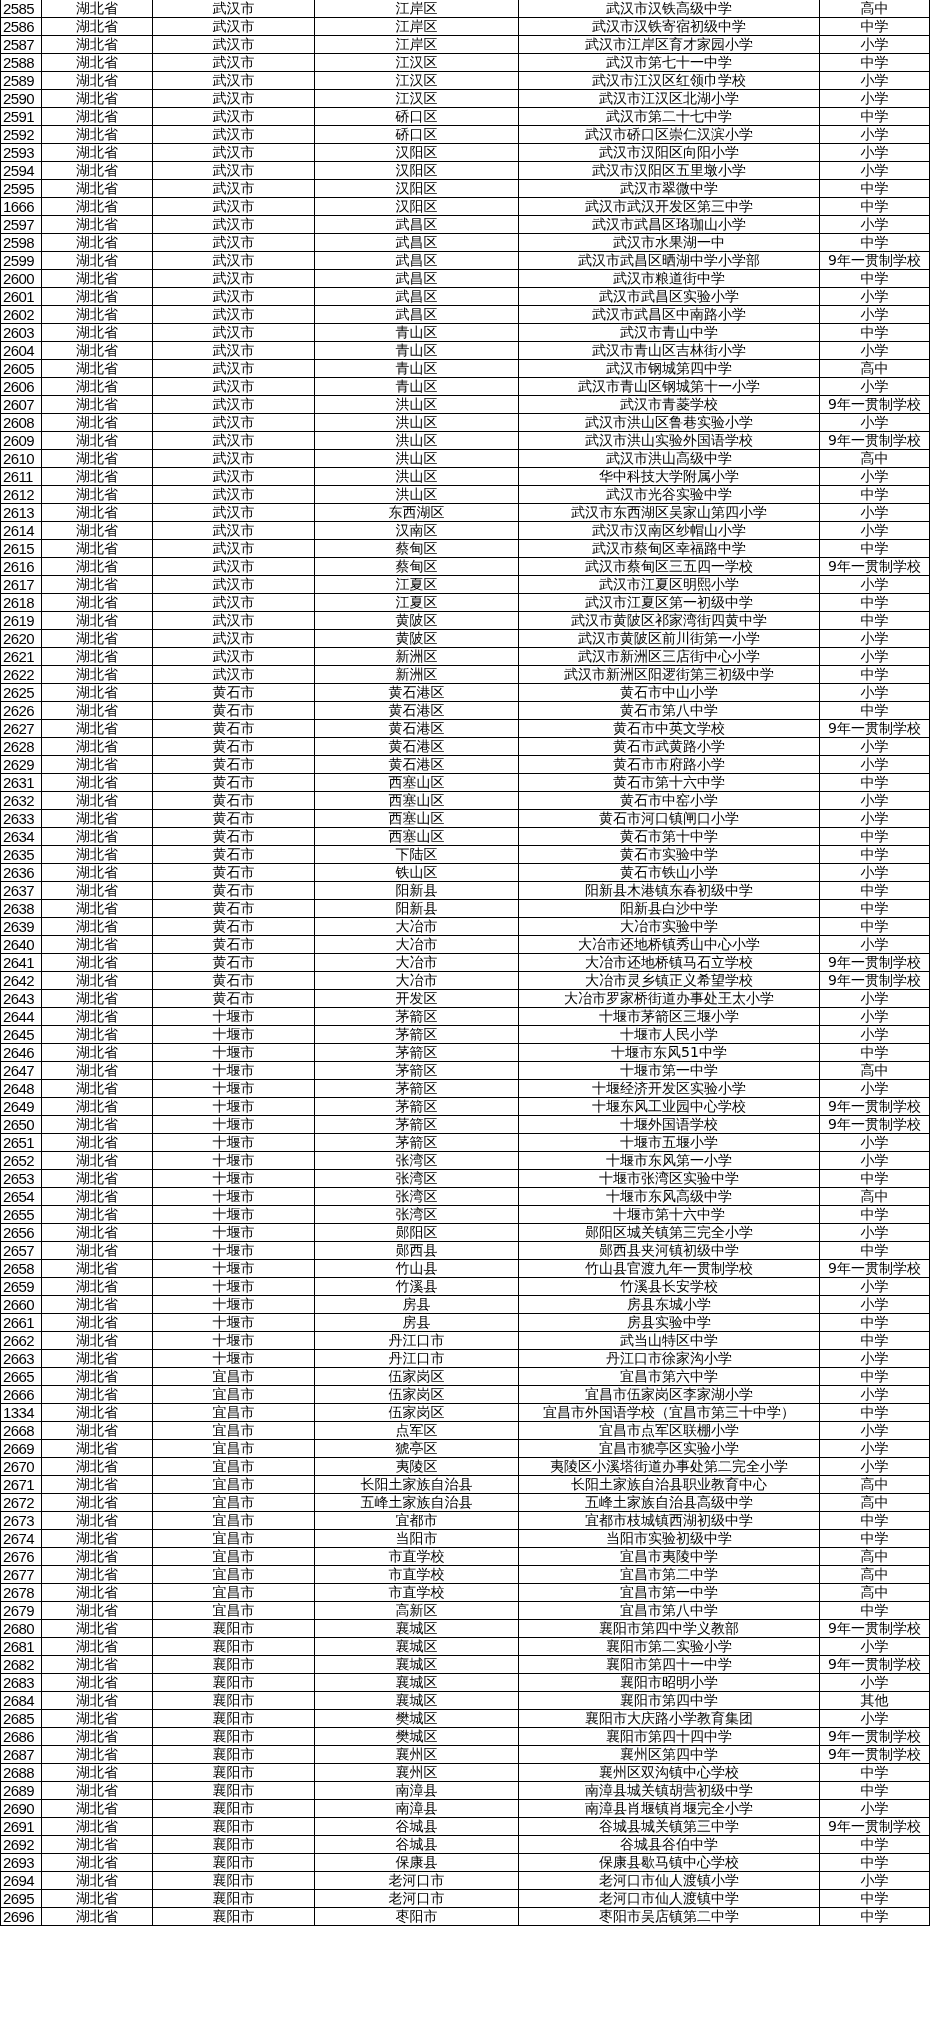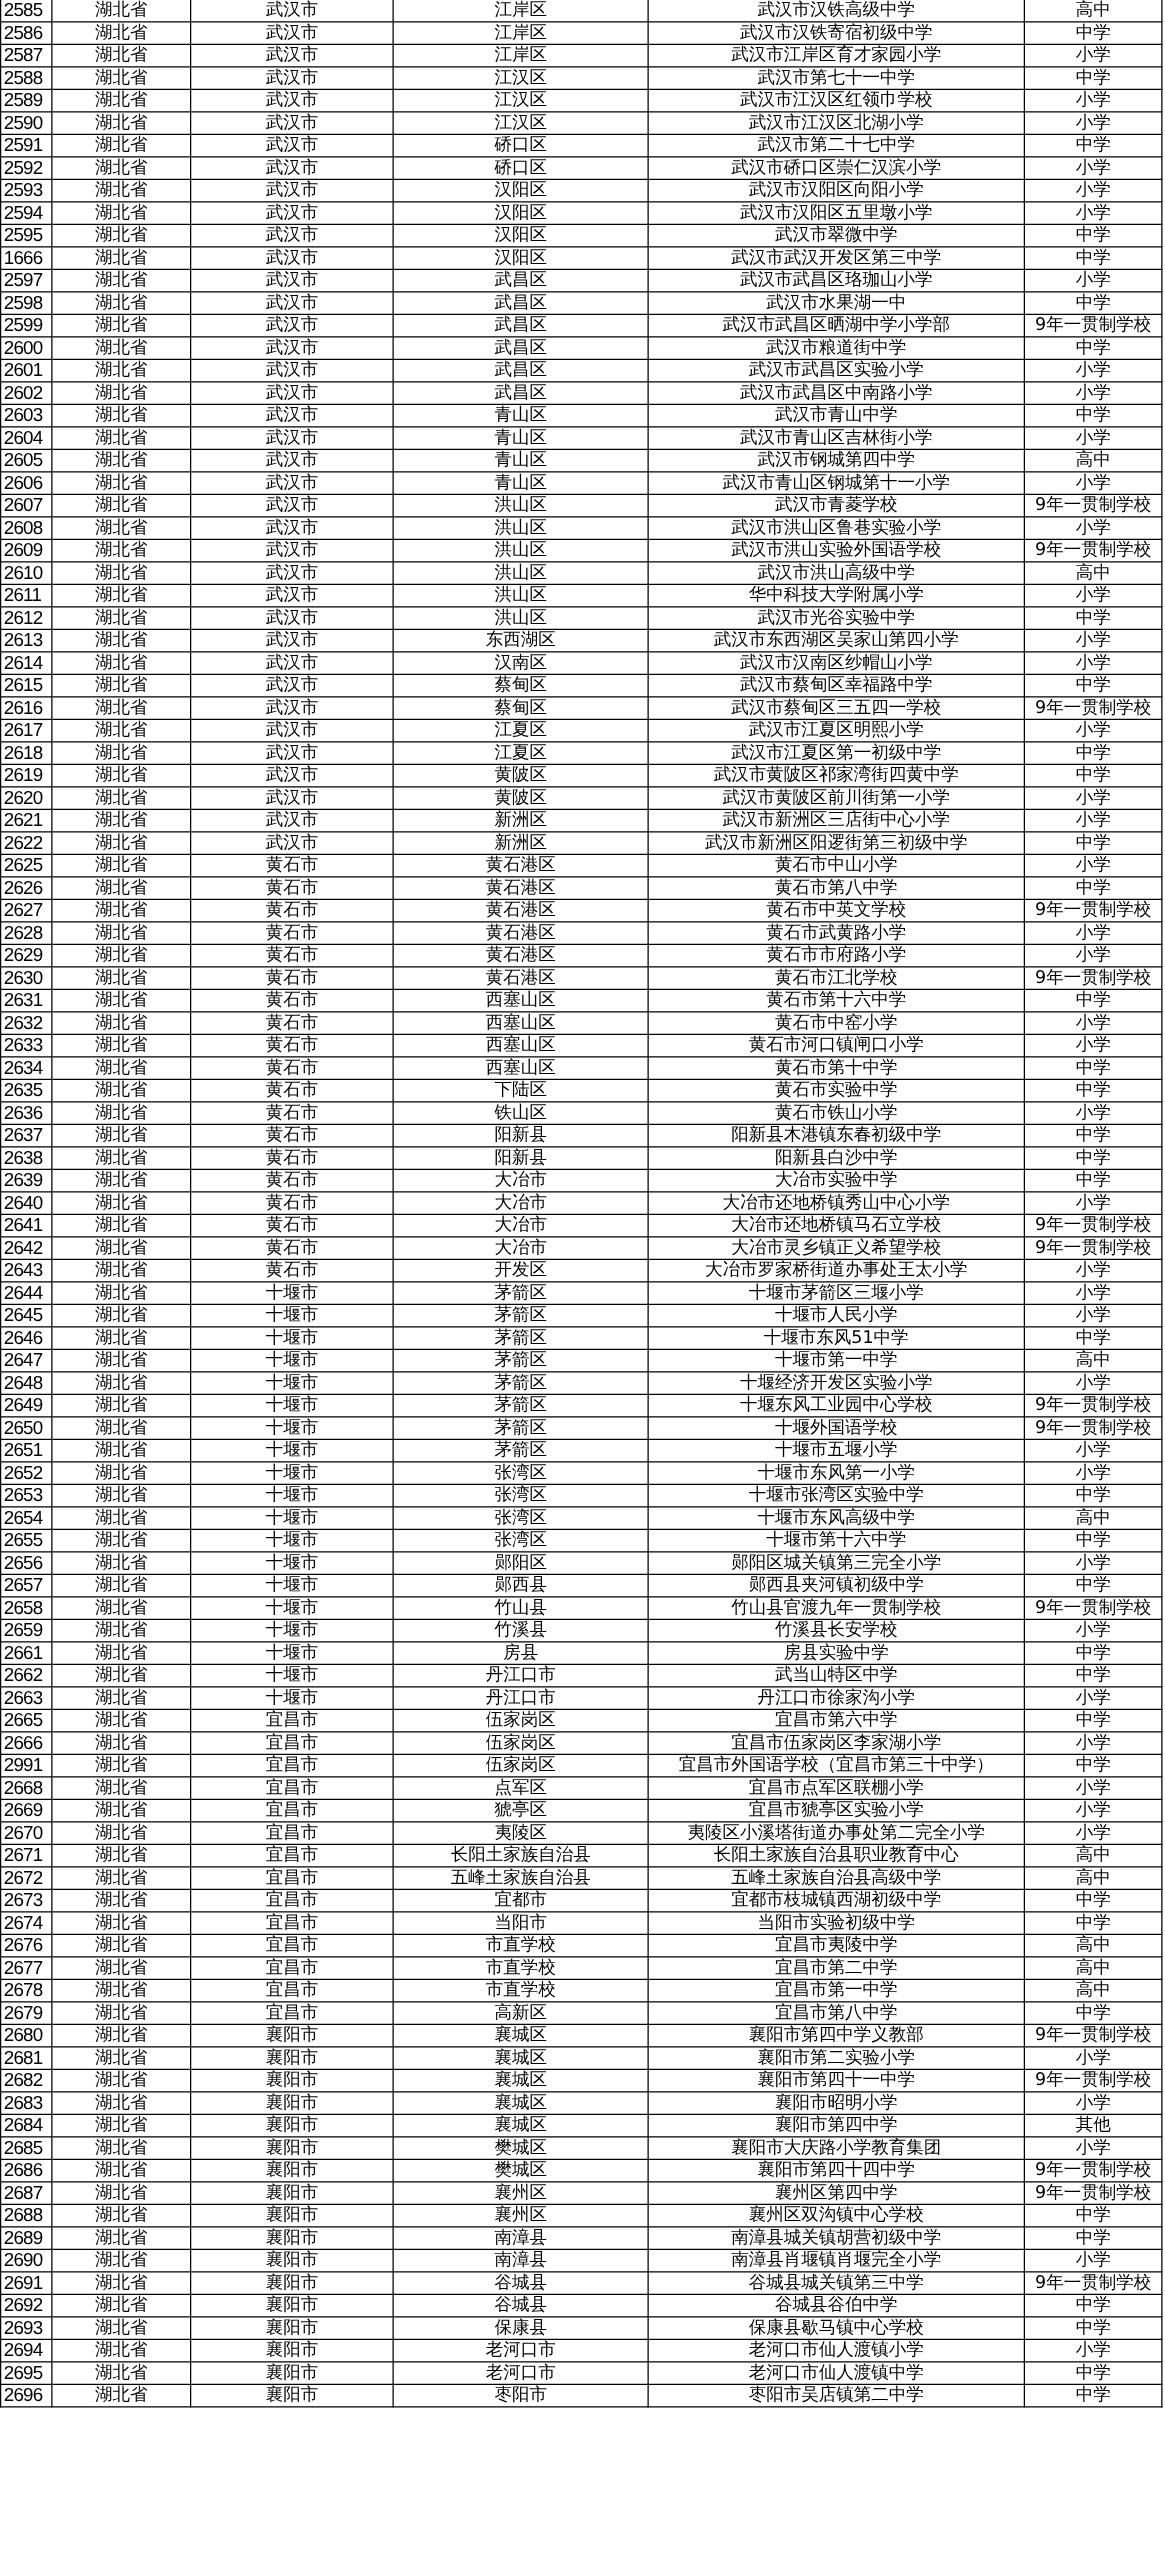--- a/index.html
+++ b/index.html
@@ -384,28 +384,20 @@
     </tr>
       <tr style="">
       <td class="c-no">2629</td>
       <td class="c-province">湖北省</td>
       <td class="c-city">黄石市</td>
       <td class="c-district">黄石港区</td>
       <td class="c-school">黄石市市府路小学</td>
       <td class="c-level">小学</td>
     </tr>
       <tr style="">
-      <td class="c-no">2630</td>
-      <td class="c-province">湖北省</td>
-      <td class="c-city">黄石市</td>
-      <td class="c-district">黄石港区</td>
-      <td class="c-school">黄石市江北学校</td>
-      <td class="c-level">9年一贯制学校</td>
-    </tr>
-      <tr style="">
       <td class="c-no">2631</td>
       <td class="c-province">湖北省</td>
       <td class="c-city">黄石市</td>
       <td class="c-district">西塞山区</td>
       <td class="c-school">黄石市第十六中学</td>
       <td class="c-level">中学</td>
     </tr>
       <tr style="">
       <td class="c-no">2632</td>
       <td class="c-province">湖北省</td>
@@ -624,20 +616,28 @@
     </tr>
       <tr style="">
       <td class="c-no">2659</td>
       <td class="c-province">湖北省</td>
       <td class="c-city">十堰市</td>
       <td class="c-district">竹溪县</td>
       <td class="c-school">竹溪县长安学校</td>
       <td class="c-level">小学</td>
     </tr>
       <tr style="">
+      <td class="c-no">2660</td>
+      <td class="c-province">湖北省</td>
+      <td class="c-city">十堰市</td>
+      <td class="c-district">房县</td>
+      <td class="c-school">房县东城小学</td>
+      <td class="c-level">小学</td>
+    </tr>
+      <tr style="">
       <td class="c-no">2661</td>
       <td class="c-province">湖北省</td>
       <td class="c-city">十堰市</td>
       <td class="c-district">房县</td>
       <td class="c-school">房县实验中学</td>
       <td class="c-level">中学</td>
     </tr>
       <tr style="">
       <td class="c-no">2662</td>
       <td class="c-province">湖北省</td>
@@ -664,21 +664,21 @@
     </tr>
       <tr style="">
       <td class="c-no">2666</td>
       <td class="c-province">湖北省</td>
       <td class="c-city">宜昌市</td>
       <td class="c-district">伍家岗区</td>
       <td class="c-school">宜昌市伍家岗区李家湖小学</td>
       <td class="c-level">小学</td>
     </tr>
       <tr style="">
-      <td class="c-no">2991</td>
+      <td class="c-no">1334</td>
       <td class="c-province">湖北省</td>
       <td class="c-city">宜昌市</td>
       <td class="c-district">伍家岗区</td>
       <td class="c-school">宜昌市外国语学校（宜昌市第三十中学）</td>
       <td class="c-level">中学</td>
     </tr>
       <tr style="">
       <td class="c-no">2668</td>
       <td class="c-province">湖北省</td>
       <td class="c-city">宜昌市</td>

